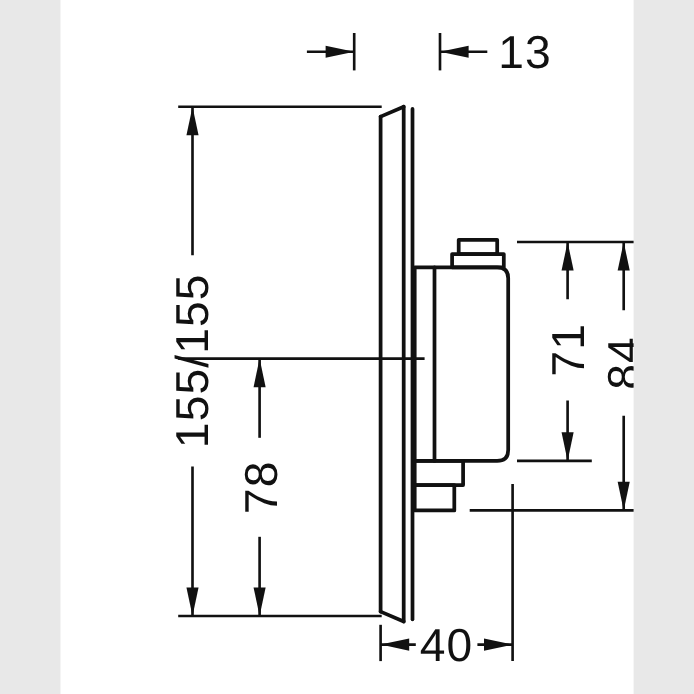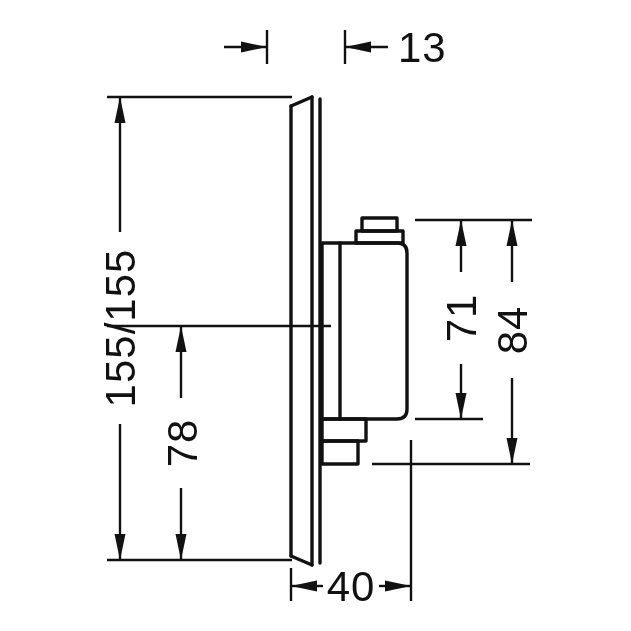--- a/index.html
+++ b/index.html
@@ -1,18 +1,18 @@
 <!DOCTYPE html>
 <html style="--line: #111111; --bg: #ffffff;"><head>
 <meta charset="utf-8">
 <style>
   :root { --line:#111111; --bg:#ffffff; }
   html,body { margin:0; padding:0; background:#e8e8e8; }
   .canvas {
-    width:631px; height:631px;
+    width:521px; height:631px;
     background:var(--bg);
     position:relative;
     margin:0 auto;
     overflow:hidden;
   }
   svg { display:block; }
   .part   { stroke:var(--line); stroke-width:3.4; fill:none; stroke-linejoin:round; stroke-linecap:round; }
   .dim    { stroke:var(--line); stroke-width:2.4; fill:none; stroke-linecap:butt; }
   .ext    { stroke:var(--line); stroke-width:2.4; fill:none; stroke-linecap:butt; }
   .arrow  { fill:var(--line); stroke:none; }

